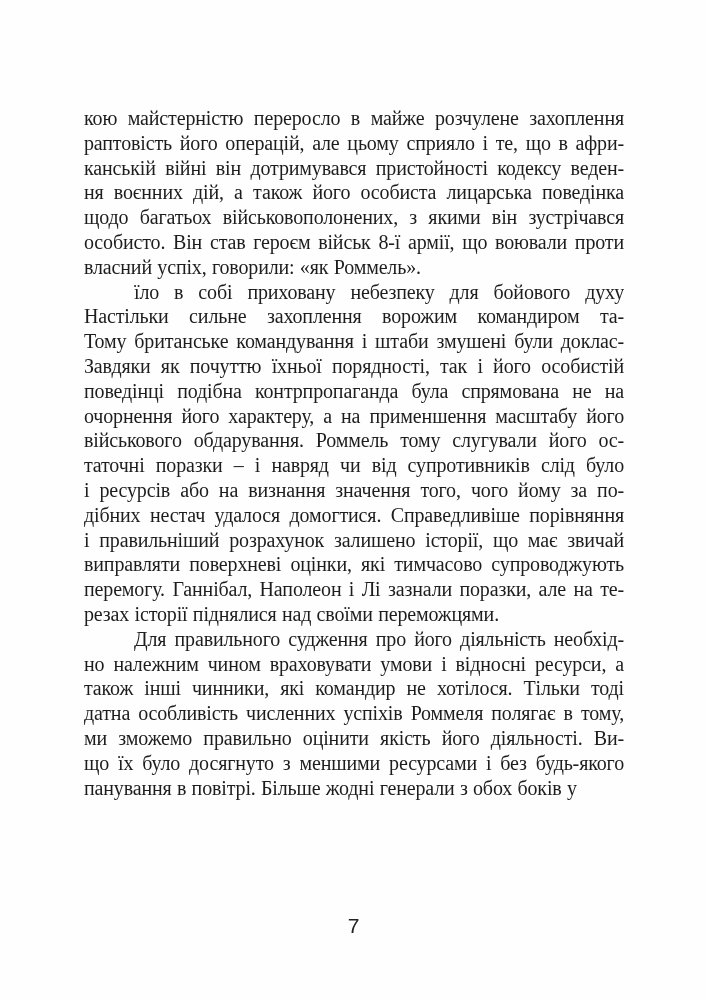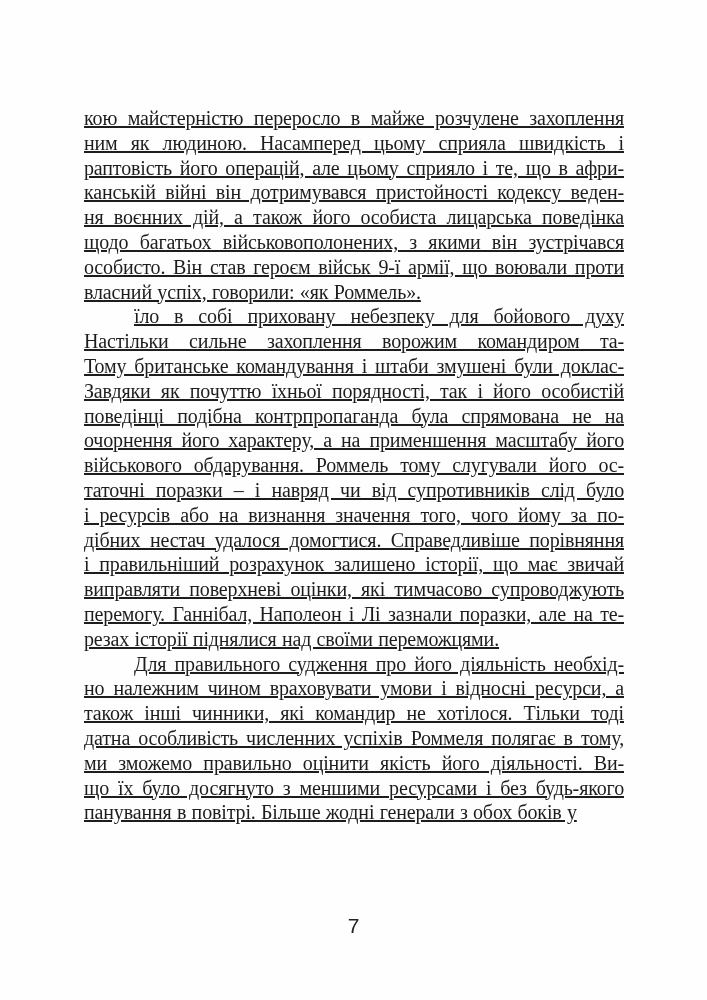--- a/index.html
+++ b/index.html
@@ -29,21 +29,20 @@
   .line {
     font-size: 20px;
     line-height: 24.8px;
     height: 24.8px;
     overflow: hidden;
     letter-spacing: -0.15px;
     word-spacing: 0.5px;
     text-align: justify;
     text-align-last: justify;
     white-space: normal;
-    text-decoration: underline;
   }
   .line.last {
     text-align-last: left;
   }
   .para.indent .line:first-child {
     text-indent: 50px;
   }
   .page-number {
     position: absolute;
     left: 0;
@@ -55,26 +54,25 @@
     color: #222222;
   }
 </style>
 </head>
 <body>
 
 <div class="page">
   <div class="text-block">
       <div class="para">
         <div class="line">кою майстерністю переросло в майже розчулене захоплення</div>
-        <div class="line">ним як людиною. Насамперед цьому сприяла швидкість і</div>
         <div class="line">раптовість його операцій, але цьому сприяло і те, що в афри-</div>
         <div class="line">канській війні він дотримувався пристойності кодексу веден-</div>
         <div class="line">ня воєнних дій, а також його особиста лицарська поведінка</div>
         <div class="line">щодо багатьох військовополонених, з якими він зустрічався</div>
-        <div class="line">особисто. Він став героєм військ 9-ї армії, що воювали проти</div>
+        <div class="line">особисто. Він став героєм військ 8-ї армії, що воювали проти</div>
         <div class="line last">власний успіх, говорили: «як Роммель».</div>
       </div>
       <div class="para indent">
         <div class="line">їло в собі приховану небезпеку для бойового духу солдатів.</div>
         <div class="line">Настільки сильне захоплення ворожим командиром та-</div>
         <div class="line">Тому британське командування і штаби змушені були доклас-</div>
         <div class="line">Завдяки як почуттю їхньої порядності, так і його особистій</div>
         <div class="line">поведінці подібна контрпропаганда була спрямована не на</div>
         <div class="line">очорнення його характеру, а на применшення масштабу його</div>
         <div class="line">військового обдарування. Роммель тому слугували його ос-</div>

